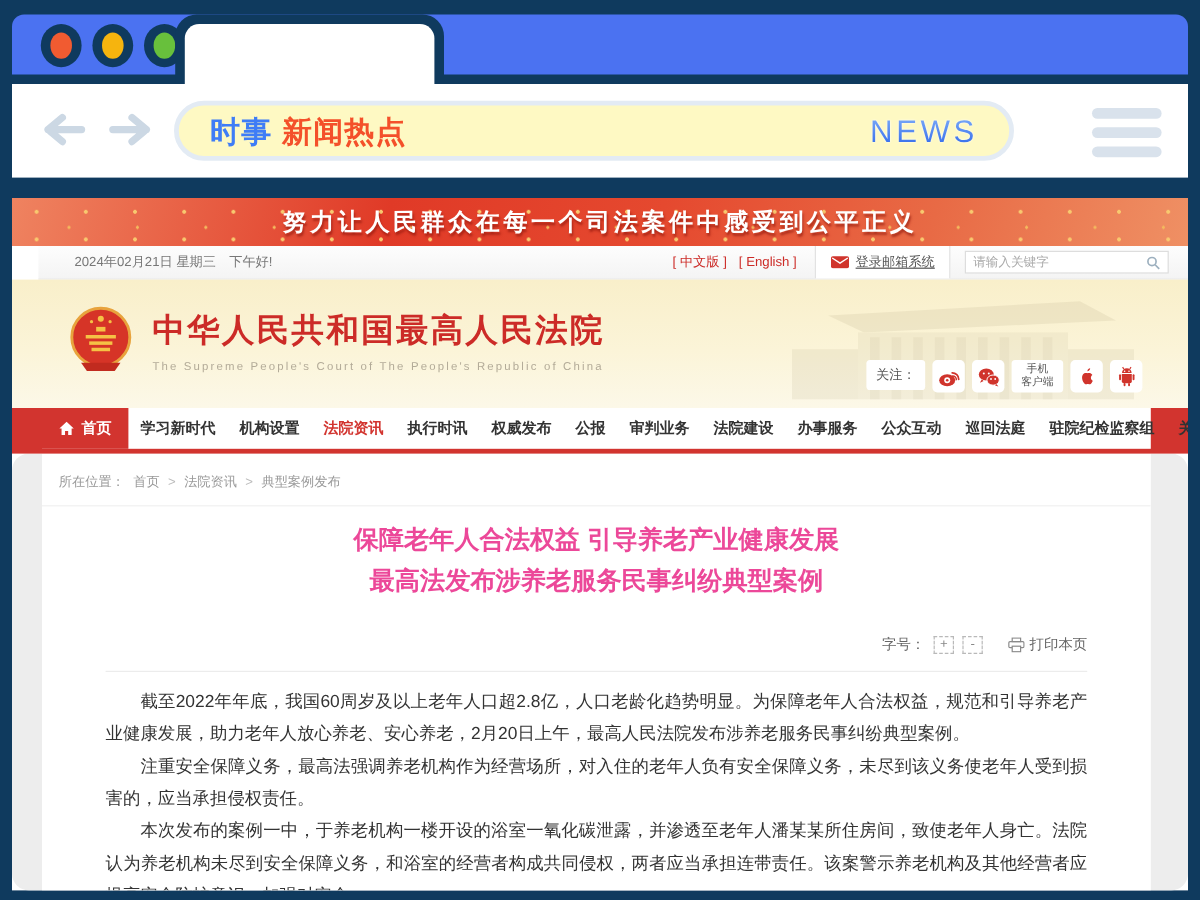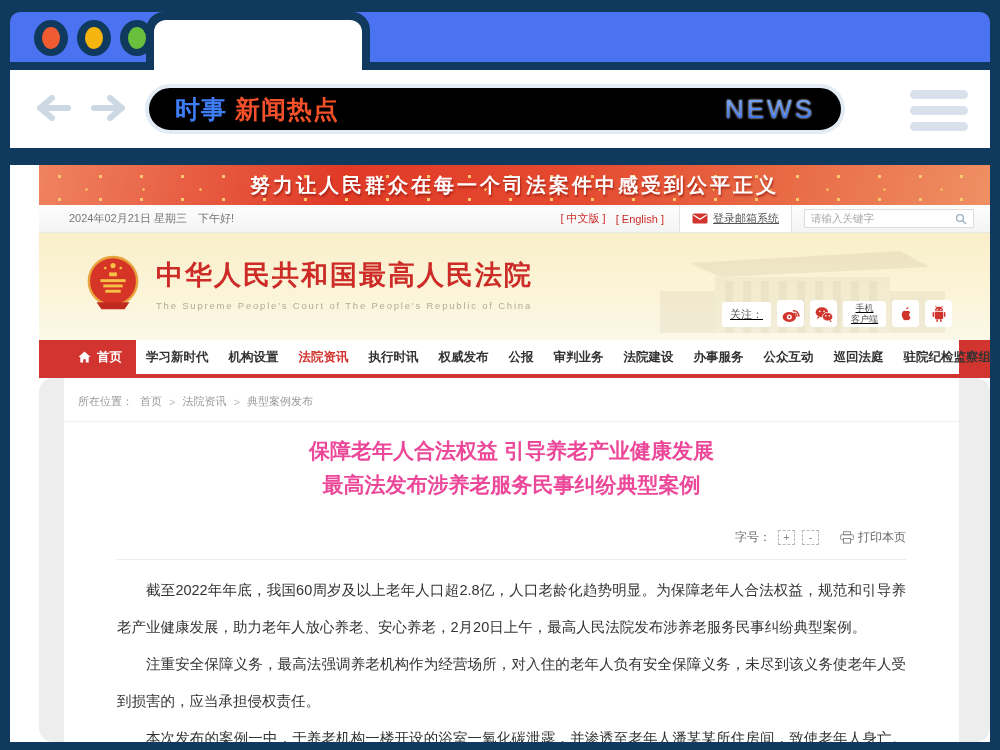--- a/index.html
+++ b/index.html
@@ -18,62 +18,62 @@
   .dot.red { background:#f15b31; } .dot.yellow { background:#f6b40e; } .dot.green { background:#68c03c; }
 
   .tab-outer { position:absolute; left:146px; top:12px; width:224px; height:58px;
     background:#0f3a5e; border-radius:18px 18px 0 0; }
   .tab-inner { position:absolute; left:8px; right:8px; top:8px; bottom:0;
     background:#fff; border-radius:12px 12px 0 0; }
 
   .toolbar { position:absolute; left:10px; right:10px; top:70px; height:78px; background:#fff; }
   .nav-arrows { position:absolute; left:22px; top:22px; display:flex; gap:14px; }
   .addr-pill { position:absolute; left:135px; top:14px; width:700px; height:50px;
-    border:4px solid #e3ebf4; border-radius:27px; background:#000000;
+    border:4px solid #e3ebf4; border-radius:27px; background:#fef9c3;
     display:flex; align-items:center; padding:0 26px; }
   .addr-left { font-size:25px; font-weight:bold; letter-spacing:1px; white-space:nowrap; }
   .addr-part1 { color:#3f7df6; } .addr-part2 { color:#f4502a; }
   .addr-badge { margin-left:auto; font-size:26px; font-weight:normal; letter-spacing:3px;
     background:linear-gradient(180deg,#85b3f9,#2a63e9);
     -webkit-background-clip:text; background-clip:text; color:transparent;
     filter:drop-shadow(0 0 1px #ffffff); font-style:normal; }
   .hamburger { position:absolute; right:22px; top:20px; display:flex; flex-direction:column; gap:7px; }
   .hamburger span { width:58px; height:9px; border-radius:5px; background:#d9e2ec; }
 
   
-  .page { position:absolute; left:10px; right:10px; top:165px; height:577px; background:#fff; overflow:hidden;padding-left:29px; }
+  .page { position:absolute; left:10px; right:10px; top:165px; height:577px; background:#fff; overflow:hidden; }
 
   .banner { height:40px; display:flex; align-items:center; justify-content:center;
     background-image:
       radial-gradient(circle, #f8c96f 1.5px, transparent 1.8px),
       radial-gradient(circle, #f3b95e 1.2px, transparent 1.5px),
       linear-gradient(105deg,#ef8360 0%, #e03a27 32%, #e5492f 55%, #e86a45 78%, #ef9064 100%);
     background-size:41px 23px, 57px 31px, 100% 100%; background-position:0 0, 19px 9px, 0 0; }
   .banner-text { color:#fff; font-size:20px; font-weight:bold; letter-spacing:3px;
     text-shadow:1px 2px 2px rgba(140,20,10,.65); }
 
   .datebar { height:28px; background:linear-gradient(#fdfdfd,#f4f4f4);
     border-bottom:1px solid #e7e7e7; display:flex; align-items:center;
-    padding:0 16px 0 30px; font-size:11px; color:#777; }
+    padding:0 16px 0 30px; font-size:11px; color:#777;margin-left:22px; }
   .datebar-right { margin-left:auto; display:flex; align-items:center; height:100%; }
   .lang-link { color:#cc2b27; margin:0 5px; white-space:nowrap; }
   .mail-box { display:flex; align-items:center; gap:5px; height:100%; padding:0 12px;
     margin-left:10px; background:#fff; border-left:1px solid #e2e2e2; border-right:1px solid #e2e2e2;
     color:#555; white-space:nowrap;text-decoration:underline; }
   .search-box { display:flex; align-items:center; width:170px; height:19px; margin-left:12px;
     background:#fff; border:1px solid #ddd; padding:0 6px;justify-content:flex-end; }
   .search-ph { color:#aaa; font-size:10.5px; flex:1; }
 
   .site-header { height:107px; position:relative;
     background:linear-gradient(180deg,#f9efca 0%, #fbf4d8 55%, #fcf8e8 100%); }
   .building-mark { position:absolute; right:30px; top:0; opacity:.18; }
   .brand { position:absolute; left:45px; top:22px; display:flex; align-items:center; gap:14px; }
   .brand-title { color:#cc2b27; font-size:27px; font-weight:bold; letter-spacing:2px; }
   .brand-sub { color:#b3ab98; font-size:9.5px; letter-spacing:1.8px; margin-top:7px; }
-  .follow-row { position:absolute; right:38px; bottom:13px; display:flex; align-items:flex-end; gap:6px;text-decoration:underline; }
+  .follow-row { position:absolute; right:38px; bottom:13px; display:flex; align-items:flex-start; gap:6px; }
   .follow-label { background:#fff; border-radius:3px; padding:5px 8px; font-size:11px; color:#555; }
   .icon-box { width:27px; height:27px; background:#fff; border-radius:4px;
     display:flex; align-items:center; justify-content:center; }
   .mobile-box { background:#fff; border-radius:3px; padding:2px 8px; text-align:center;
     font-size:9px; color:#555; line-height:1.25; }
 
   .main-nav { height:38px; background:#d2342f; position:relative; }
   .main-nav-inner { position:absolute; left:25px; right:31px; top:0; height:34px; background:#fff;
     display:flex; align-items:stretch; justify-content:space-between; }
   .nav-item { display:flex; align-items:center; padding:0 10px; font-size:12.5px; font-weight:bold;
@@ -90,21 +90,21 @@
   .art-title { margin-top:12px; text-align:center; color:#ec4899; font-size:21px;
     font-weight:bold; line-height:1.6; }
   .meta-row { margin-top:28px; display:flex; align-items:center; font-size:12px; color:#555;
     border-bottom:1px solid #ececec; padding-bottom:13px; }
   .meta-left { display:flex; gap:28px; }
   .meta-right { margin-left:auto; display:flex; align-items:center; gap:7px; color:#666; }
   .fs-btn { width:17px; height:15px; border:1px dashed #b9b9b9; color:#888; font-size:11px;
     display:flex; align-items:center; justify-content:center; line-height:1; background:#fff; }
   .print-wrap { display:flex; align-items:center; gap:4px; margin-left:14px; }
   .paras { margin-top:12px; }
-  .paras p { text-indent:2em; font-size:14.5px; line-height:37px; color:#333; text-align:justify; }
+  .paras p { text-indent:2em; font-size:14.5px; line-height:27px; color:#333; text-align:justify; }
 </style>
 </head>
 <body>
 
 <div class="frame">
 
   <div class="blue-bar">
     <div class="dots">
       <div class="dot-ring">
           <div class="dot red"></div>

